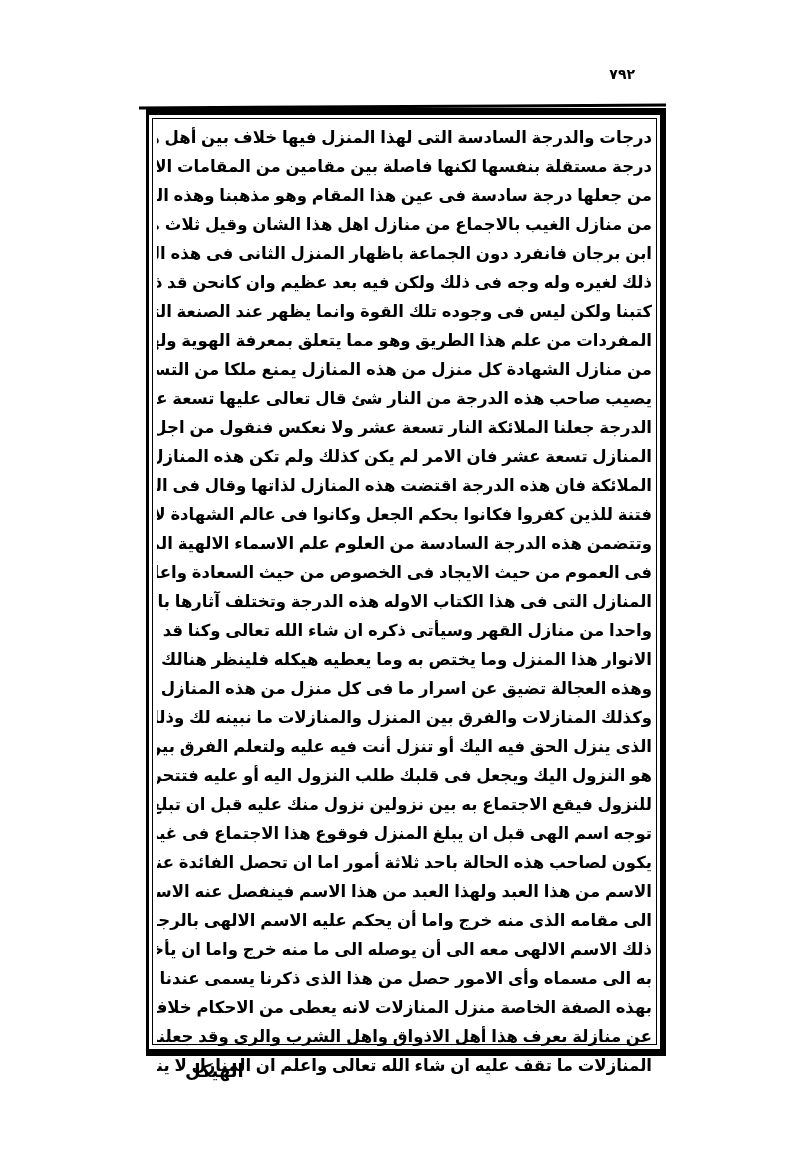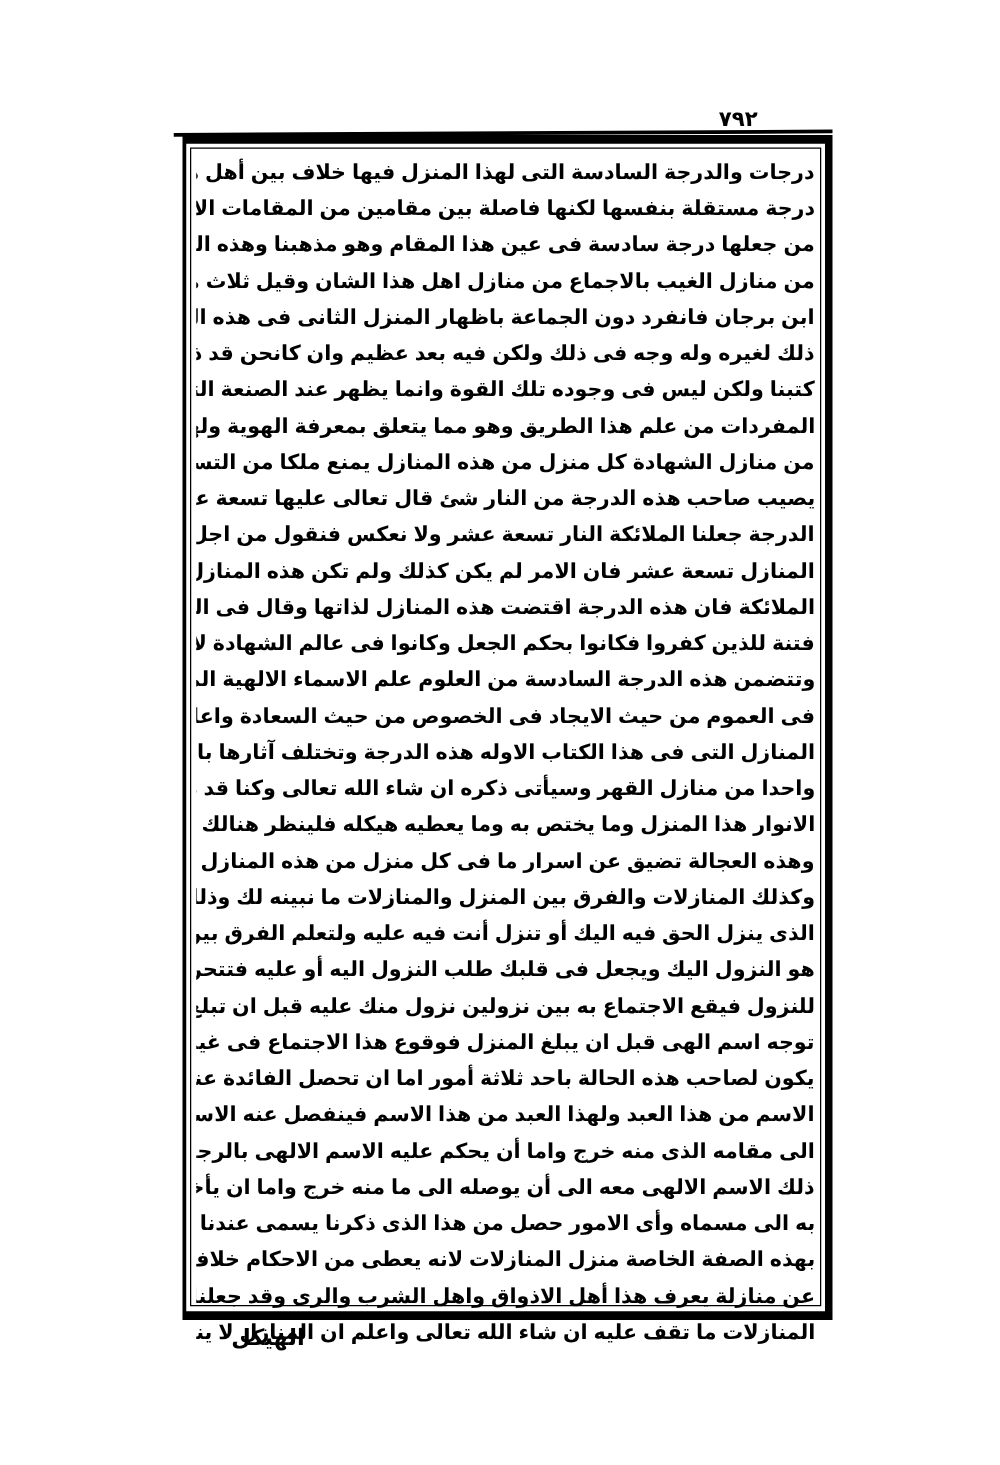--- a/index.html
+++ b/index.html
@@ -10,25 +10,25 @@
   body {
     width: 800px;
     height: 1172px;
     position: relative;
     overflow: hidden;
     font-family: "DejaVu Sans", sans-serif;
     color: #000;
   }
   .page-number {
     position: absolute;
-    top: 86px;
+    top: 66px;
     left: 575px;
     width: 60px;
-    text-align: left;
-    font-size: 17px;
+    text-align: right;
+    font-size: 14px;
     font-weight: bold;
     direction: rtl;
     letter-spacing: -1px;
   }
   .frame {
     position: absolute;
     left: 146px;
     top: 108px;
     width: 520px;
     height: 948px;

